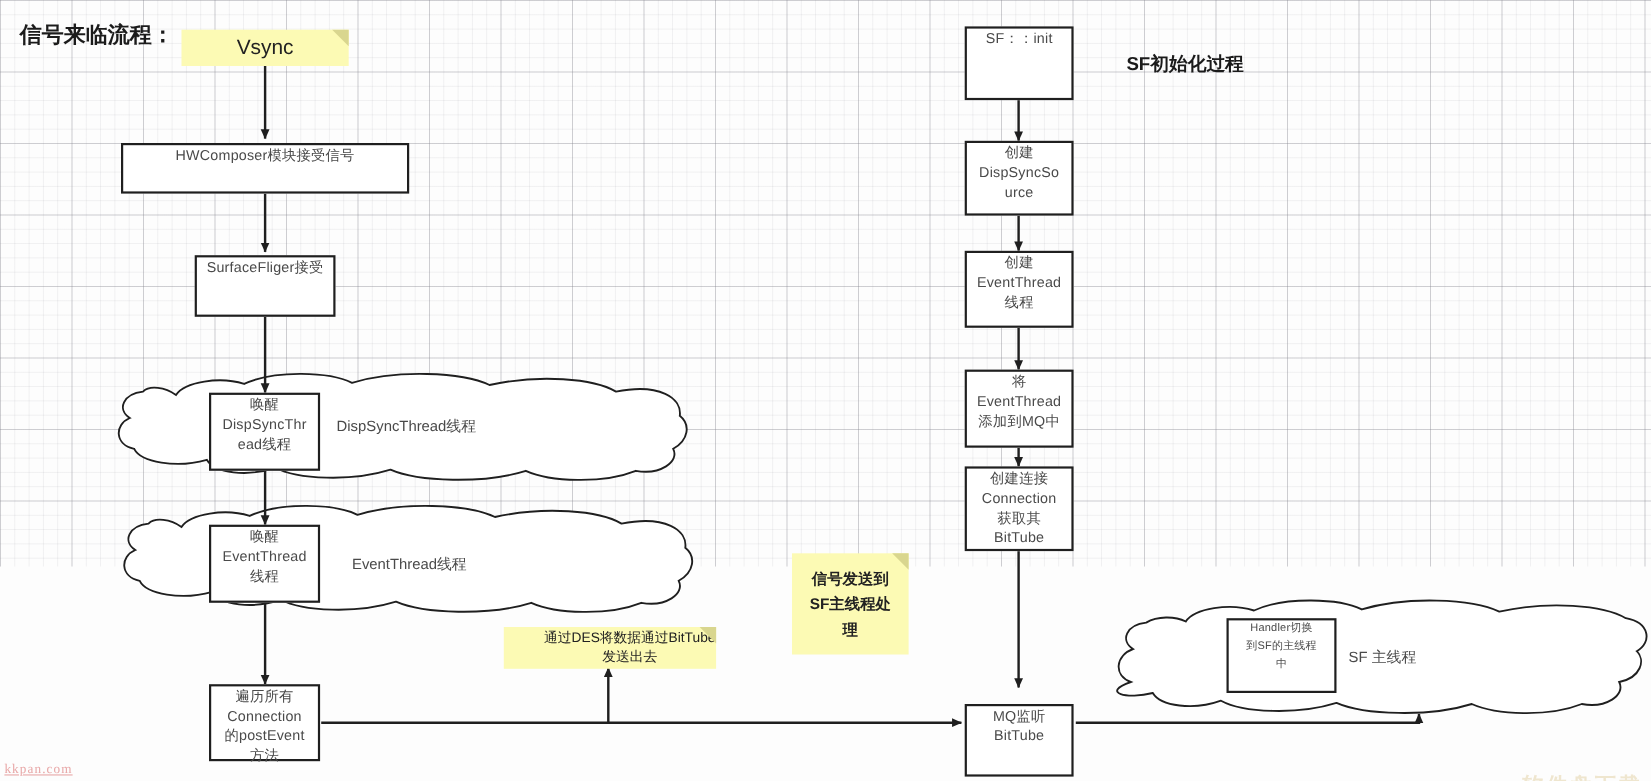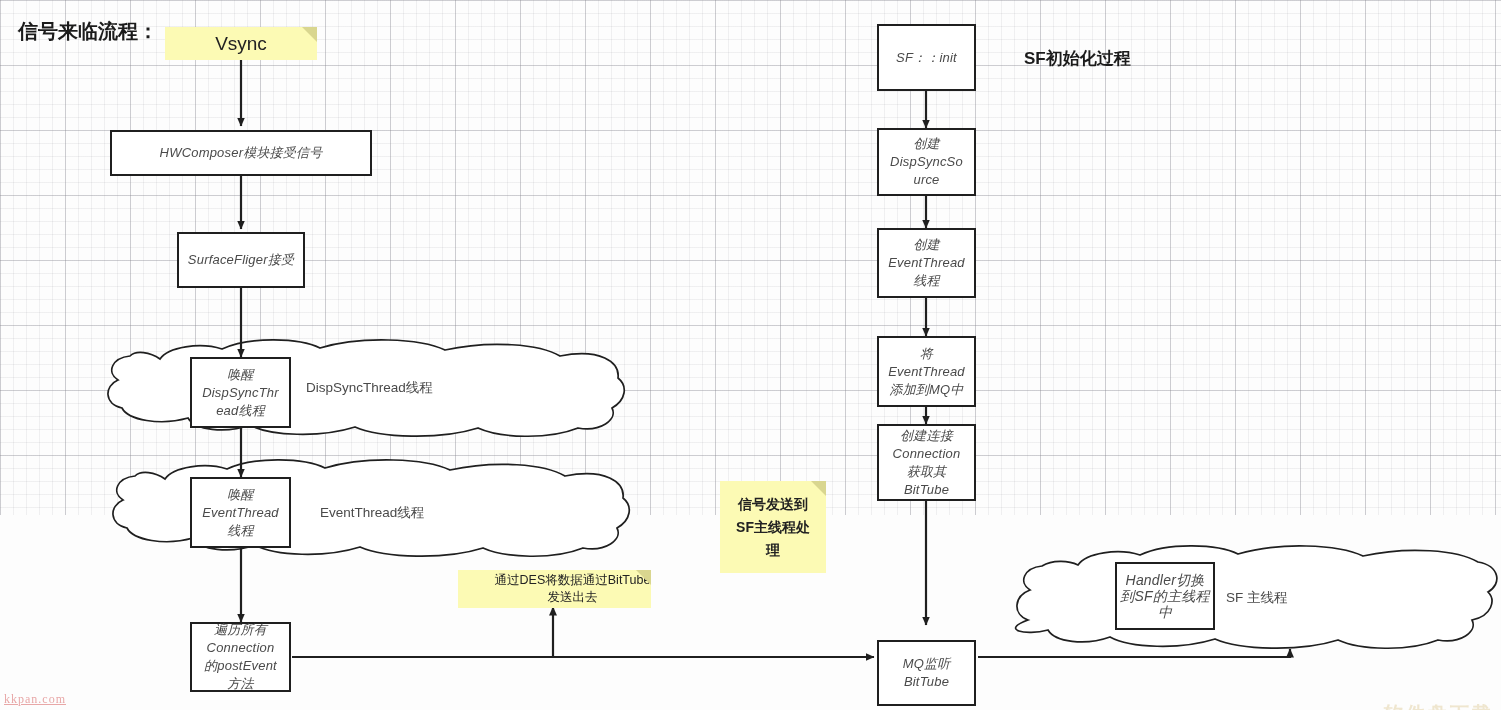--- a/index.html
+++ b/index.html
@@ -22,29 +22,27 @@
     background-position:0 1px,1px 0,0 1px,1px 0;
   }
   #svgwrap{position:absolute;inset:0;width:1501px;height:710px;}
   .node{
     position:absolute;
     box-sizing:border-box;
     border:2px solid #1f1f1f;
     background:#ffffff;
     color:#4a4a4a;
     display:flex;
-    align-items:center;
     justify-content:center;
     text-align:center;
     font-size:13px;
     line-height:18px;
     letter-spacing:.2px;
     white-space:pre-line;
     z-index:4;
-    font-style:italic;
   }
   .note{
     position:absolute;
     box-sizing:border-box;
     background:#fcfab4;
     color:#222;
     display:flex;
     align-items:center;
     justify-content:center;
     text-align:center;
@@ -149,21 +147,21 @@
     <span>Vsync</span>
     <span class="fold" style="border-left-width:15px;border-top-width:15px;"></span>
   </div>
 
   <div class="note" style="left:458px;top:570px;width:193px;height:38px;font-size:12.5px;line-height:17px;padding-left:36px;">
     <span>通过DES将数据通过BitTube
 发送出去</span>
     <span class="fold" style="border-left-width:15px;border-top-width:15px;"></span>
   </div>
 
-  <div class="note bold" style="left:720px;top:481px;width:106px;height:92px;">
+  <div class="note bold" style="left:720px;top:503px;width:106px;height:92px;">
     <span>信号发送到
 SF主线程处
 理</span>
     <span class="fold" style="border-left-width:15px;border-top-width:15px;"></span>
   </div>
 
   <div class="node" style="left:177px;top:232px;width:128px;height:56px;">
     <span>SurfaceFliger接受</span>
   </div>
 
@@ -221,21 +219,21 @@
 Connection
 获取其
 BitTube</span>
   </div>
 
   <div class="node" style="left:877px;top:640px;width:99px;height:66px;">
     <span>MQ监听
 BitTube</span>
   </div>
 
-  <div class="node" style="left:1115px;top:562px;width:100px;height:68px;font-size:14px;line-height:16px;">
+  <div class="node" style="left:1115px;top:562px;width:100px;height:68px;font-size:10px;line-height:16px;">
     <span>Handler切换
 到SF的主线程
 中</span>
   </div>
 
   <div class="wm wm-left" style="left:4px;top:692px;">kkpan.com</div>
   <div class="wm wm-right" style="left:1384px;top:701px;text-align:right;">软件盘下载</div>
 
 </div>
 

